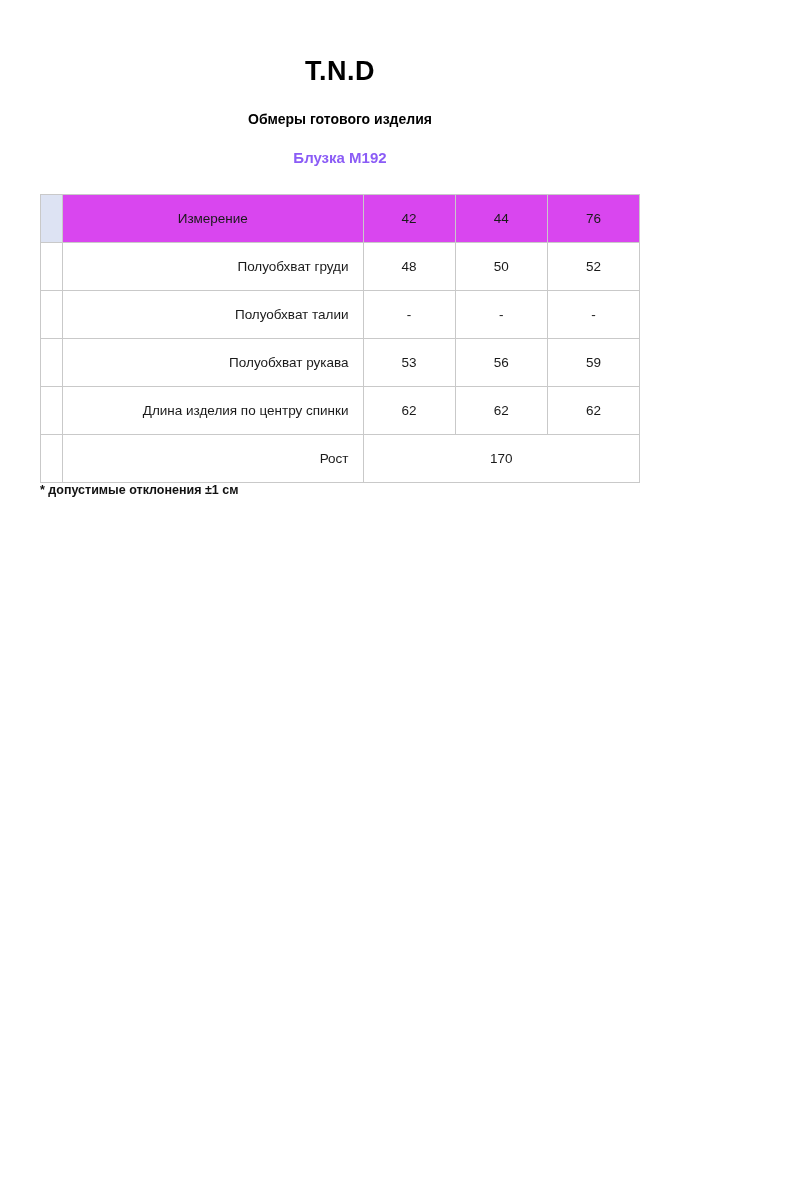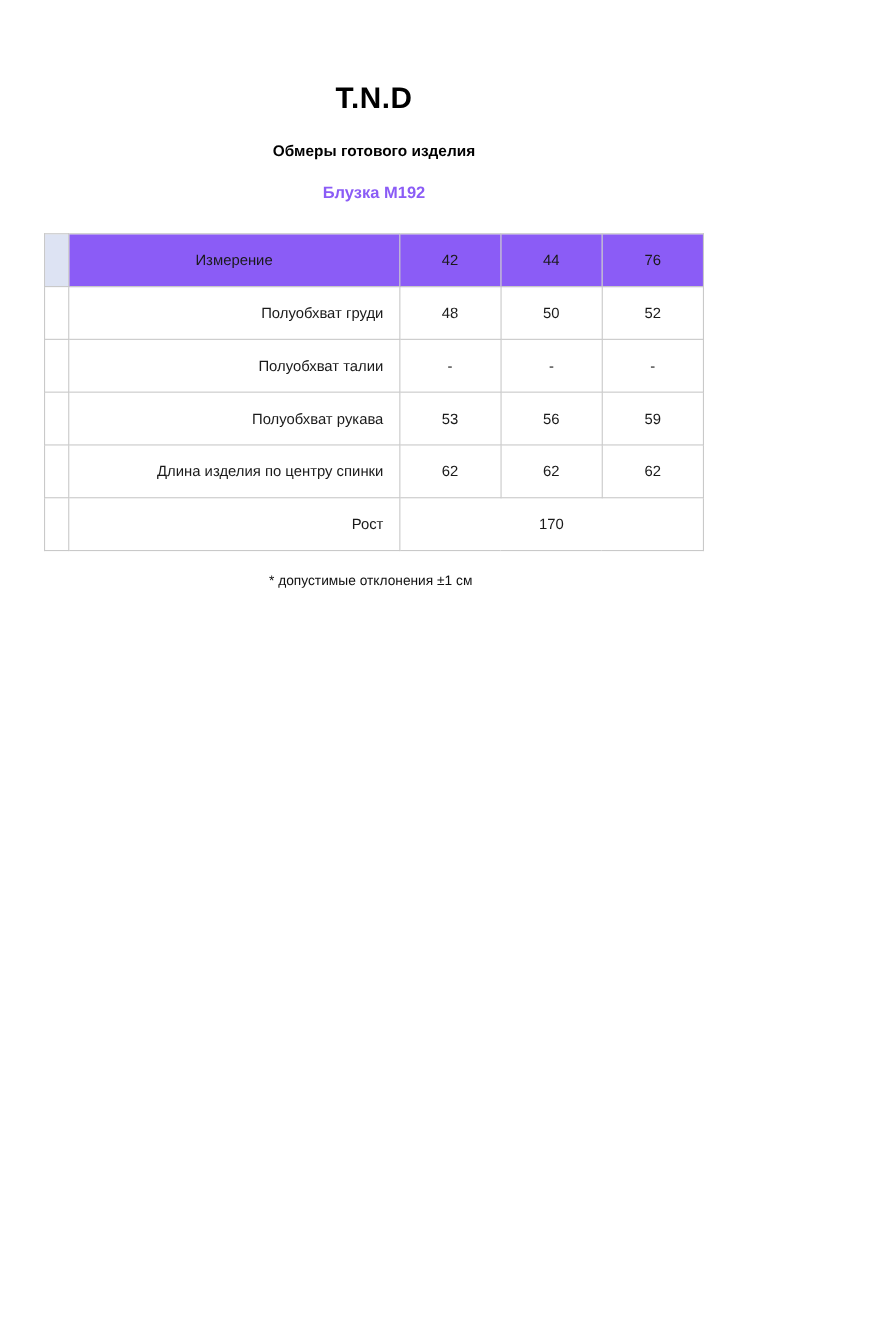--- a/index.html
+++ b/index.html
@@ -11,21 +11,21 @@
     width: 800px;
     height: 1200px;
     font-family: "Liberation Sans", sans-serif;
     color: #111111;
     position: relative;
   }
   .page {
     width: 680px;
     height: 1200px;
     box-sizing: border-box;
-    padding: 54px 0 0 0;
+    padding: 36px 0 0 0;
   }
   .brand {
     text-align: center;
     font-size: 27px;
     font-weight: bold;
     letter-spacing: 0.5px;
     margin: 20px 0 0 0;
     color: #000;
   }
   .subtitle {
@@ -62,21 +62,21 @@
     padding: 0 14px;
     box-sizing: border-box;
   }
   .col-spacer {
     width: 22px;
     padding: 0 !important;
     border-left: 1px solid #c9c9c9;
     border-right: 1px solid #c9c9c9;
   }
   .head-row th {
-    background: #8b5cf6;
+    background: #d946ef;
     font-weight: bold;
     text-align: center;
     font-size: 13.5px;
     height: 44px;
   }
   .head-row th.spacer-head {
     background: #dde3f3;
   }
   .label-cell {
     text-align: right;
@@ -90,25 +90,25 @@
     text-align: right;
     padding-right: 16px;
     margin-left: 26px;
   }
   .rost-value {
     text-align: center;
     margin-left: 16px;
   }
   .note {
     width: 600px;
-    margin: 20px auto 0 auto;
-    text-align: center;
+    margin: 0 auto 0 auto;
+    text-align: left;
     font-size: 12.5px;
     color: #111;
-    font-weight: normal;
+    font-weight: bold;
     padding-right: 6px;
     box-sizing: border-box;
   }
 </style>
 </head>
 <body>
 
 <div class="page">
 
   <div class="brand">T.N.D</div>

